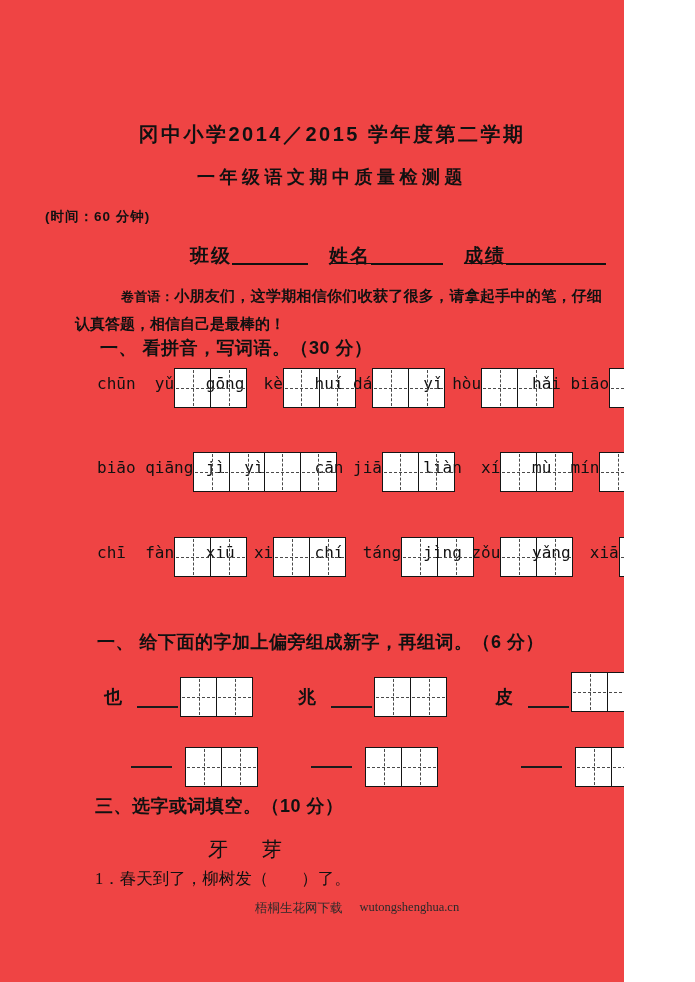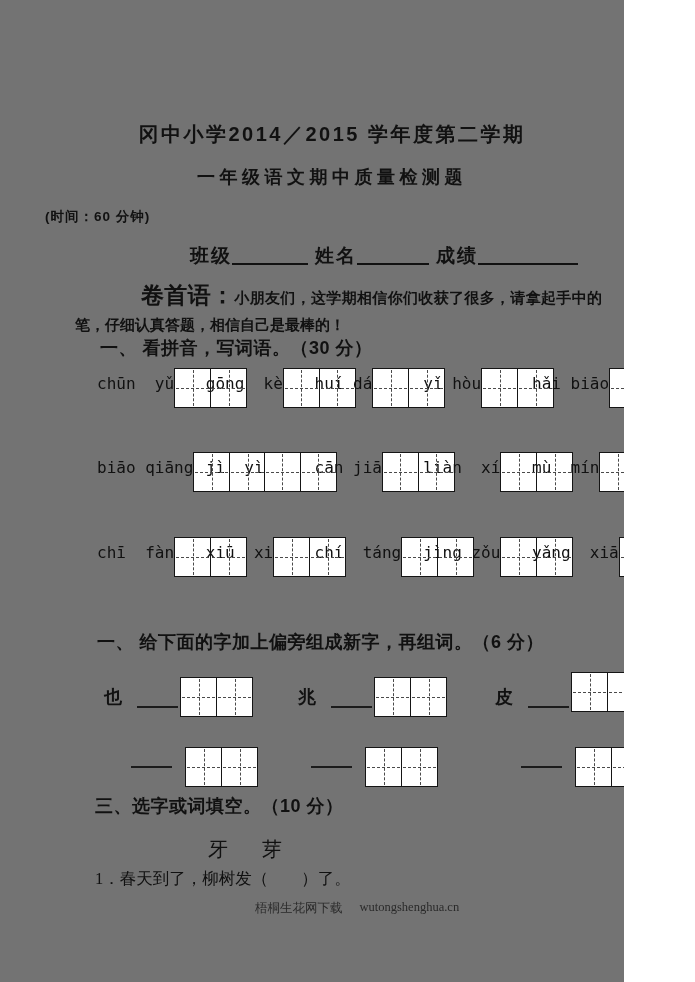--- a/index.html
+++ b/index.html
@@ -1,17 +1,17 @@
 <!DOCTYPE html>
 <html><head>
 <meta charset="utf-8">
 <style>
   html,body{margin:0;padding:0;background:#ffffff;}
   .page{
-    position:relative;width:624px;height:982px;background:#737373;
+    position:relative;width:624px;height:982px;background:#ef4444;
     font-family:"Liberation Sans",sans-serif;color:#111;overflow:hidden;
   }
   
   .doc-title{
     position:absolute;top:121px;left:40px;right:0;text-align:center;
     font-size:20px;font-weight:bold;letter-spacing:2.5px;white-space:nowrap;
   }
   .doc-subtitle{
     position:absolute;top:165px;left:40px;right:0;text-align:center;
     font-size:18px;font-weight:bold;letter-spacing:4.5px;white-space:nowrap;
@@ -20,28 +20,28 @@
     position:absolute;top:208px;left:45px;right:0;text-align:left;
     font-size:13.5px;font-weight:bold;letter-spacing:1px;
   }
   .fields-row{
     position:absolute;top:243px;left:190px;
     font-size:19px;font-weight:bold;letter-spacing:2px;white-space:nowrap;
   }
   .blank{display:inline-block;border-bottom:2.2px solid #111;height:2px;vertical-align:-3px;}
   .bw1{width:76px;} .bw2{width:72px;margin-left:6px0;} .bw3{width:100px;}
   .fields-row .lbl{margin-left:0;}
-  .fields-row .gap{margin-left:7px;}
+  .fields-row .gap{margin-left:21px;text-decoration:underline;}
   
   .intro{
     position:absolute;top:282px;left:75px;width:527px;margin:0;
     font-size:15px;font-weight:bold;line-height:27px;text-indent:46px;
     text-align:justify;
   }
-  .intro .lead{font-size:23px;margin-left:20px;}
+  .intro .lead{font-size:13px;}
   
   .sec-head{position:absolute;font-size:18px;font-weight:bold;white-space:nowrap;letter-spacing:0.5px;}
   #sec1-head{top:336px;left:100px;}
   #sec2-head{top:630px;left:97px;}
   #sec3-head{top:794px;left:95px;}
   
   .py-row{position:absolute;left:97px;width:507px;display:flex;justify-content:space-between;}
   .py-col{flex:0 0 72px;width:72px;display:flex;flex-direction:row;align-items:center;}
   .pinyin{
     font-family:"DejaVu Sans Mono",monospace;font-size:16px;line-height:20px;

